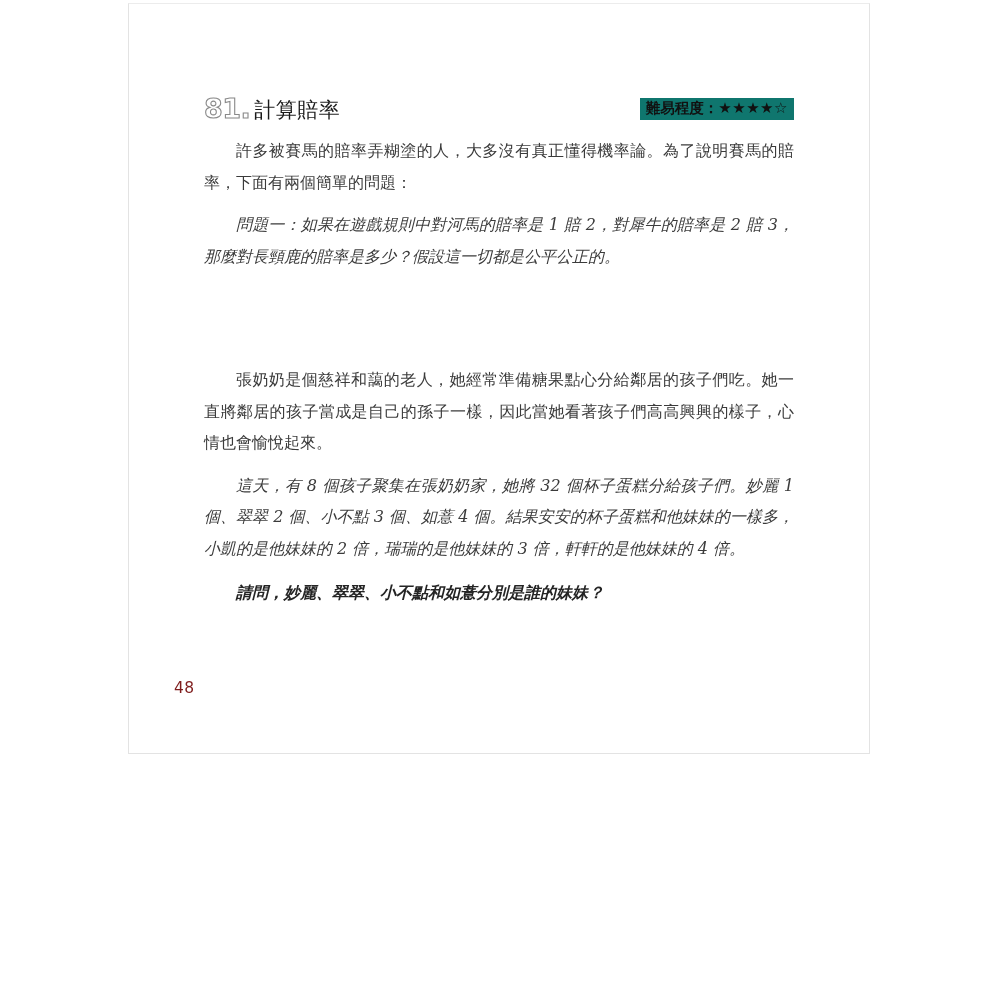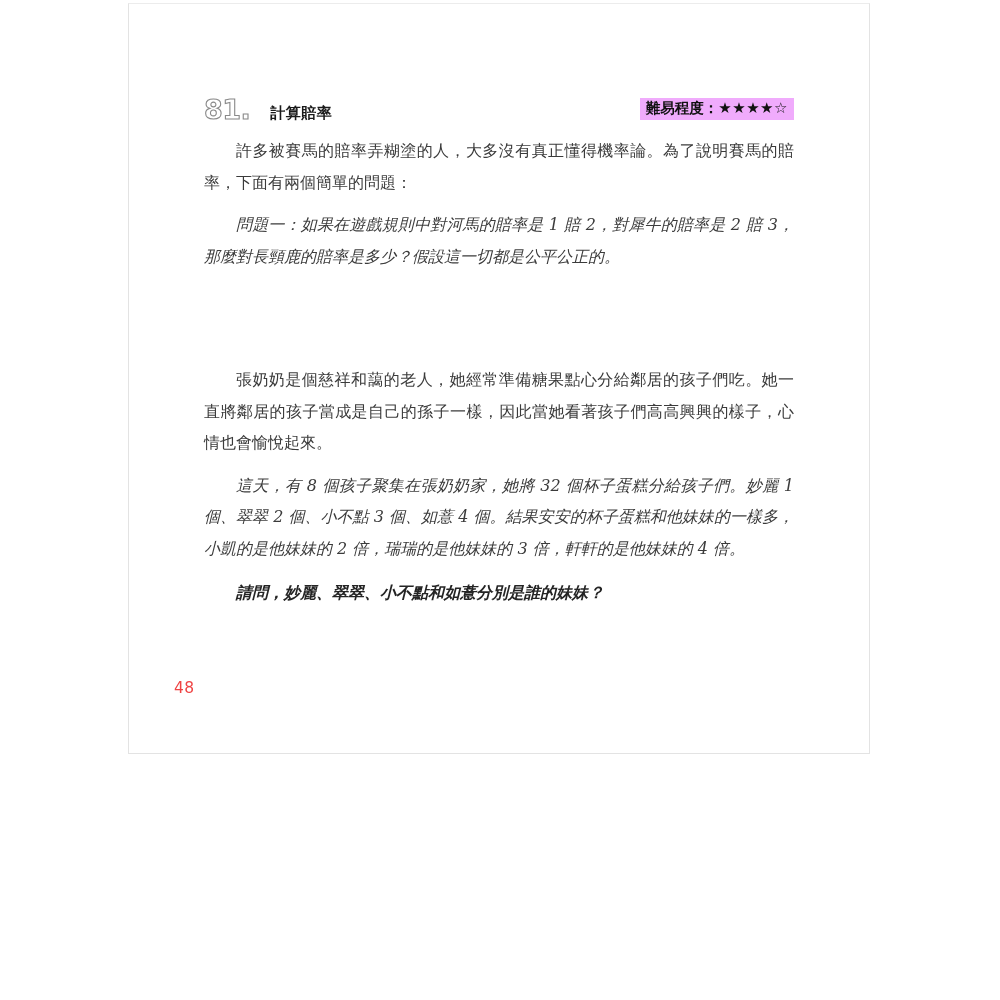--- a/index.html
+++ b/index.html
@@ -71,29 +71,29 @@
     line-height: 1;
     color: #ffffff;
     -webkit-text-stroke: 1.1px #8a8a8a;
     letter-spacing: -0.5px;
     position: relative;
     top: 1px;
   }
 
   .sec-title {
     font-family: "DejaVu Sans", "Liberation Sans", sans-serif;
-    font-size: 15px;
-    font-weight: bold;
+    font-size: 21px;
+    font-weight: normal;
     color: #1a1a1a;
-    margin-left: 20px;
+    margin-left: 4px;
     letter-spacing: 0.5px;
   }
 
   .badge {
-    background: #f0abfc;
+    background: #0f766e;
     color: #111111;
     font-family: "DejaVu Sans", "Liberation Sans", sans-serif;
     font-size: 14.5px;
     font-weight: bold;
     padding: 3px 6px 4px 6px;
     line-height: 1.05;
     white-space: nowrap;
     letter-spacing: 0px;
   }
   .badge .stars {
@@ -123,21 +123,21 @@
   }
   p.para.bold.q { margin-top: 13px; }
 
   
   .folio {
     position: absolute;
     left: 45px;
     bottom: 56px;
     font-family: "DejaVu Sans", "Liberation Sans", sans-serif;
     font-size: 15.5px;
-    color: #ef4444;
+    color: #7f1d1d;
     letter-spacing: 0.4px;
   }
 </style>
 </head>
 <body>
 
 <div id="page-wrap">
   <div class="sheet">
 
     <div class="content">

